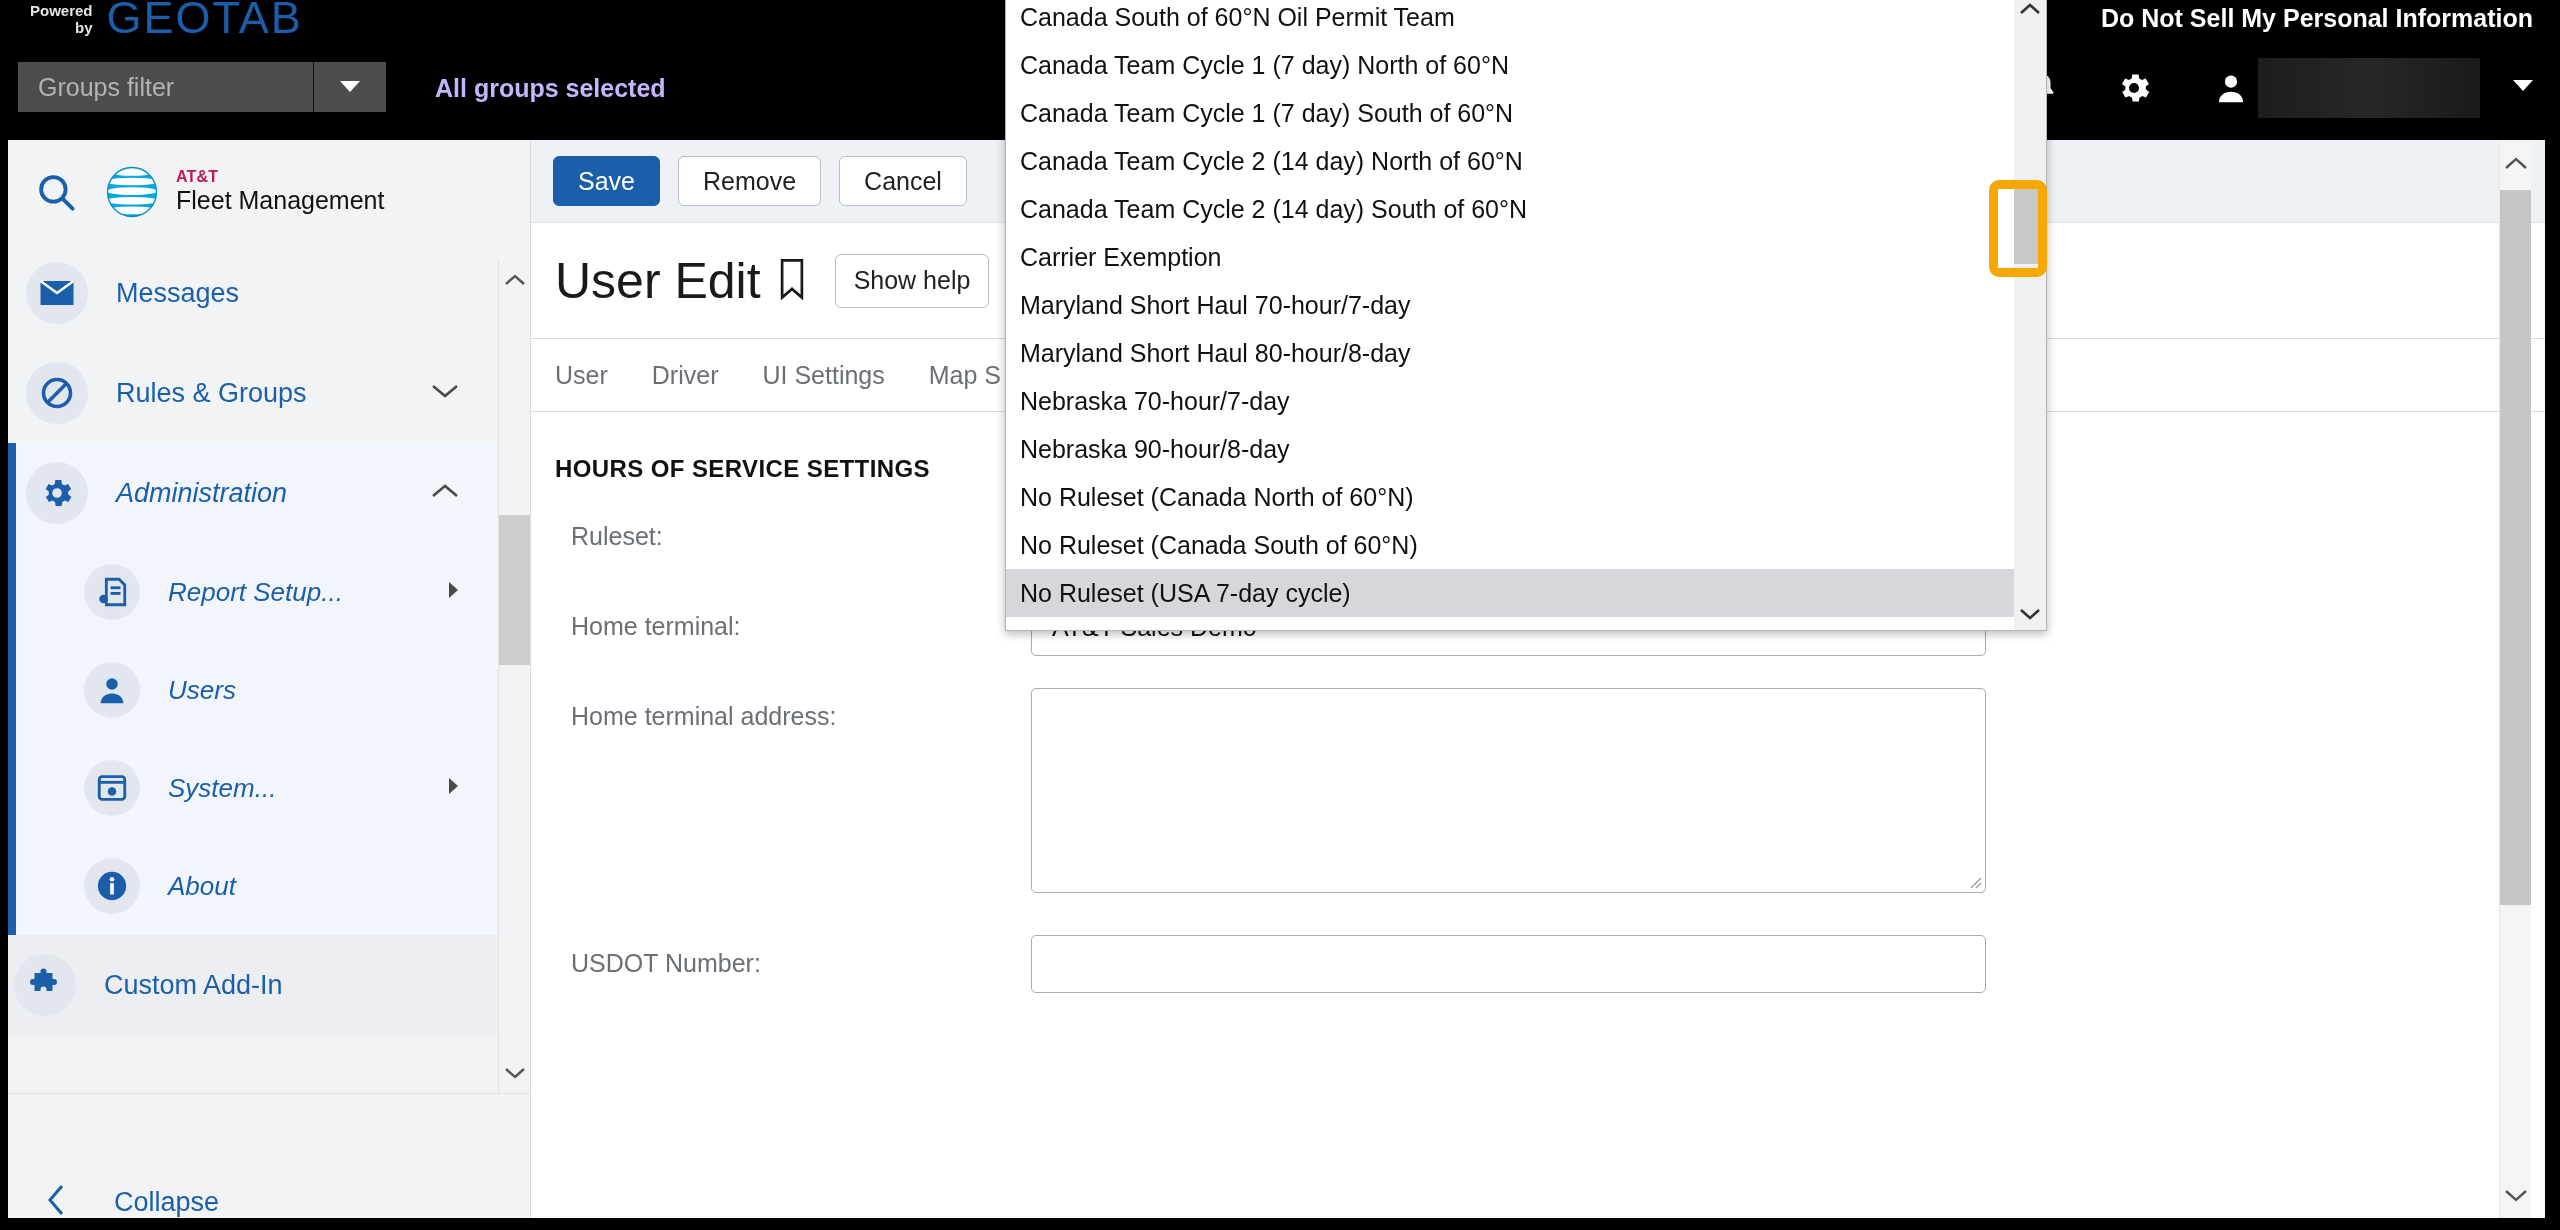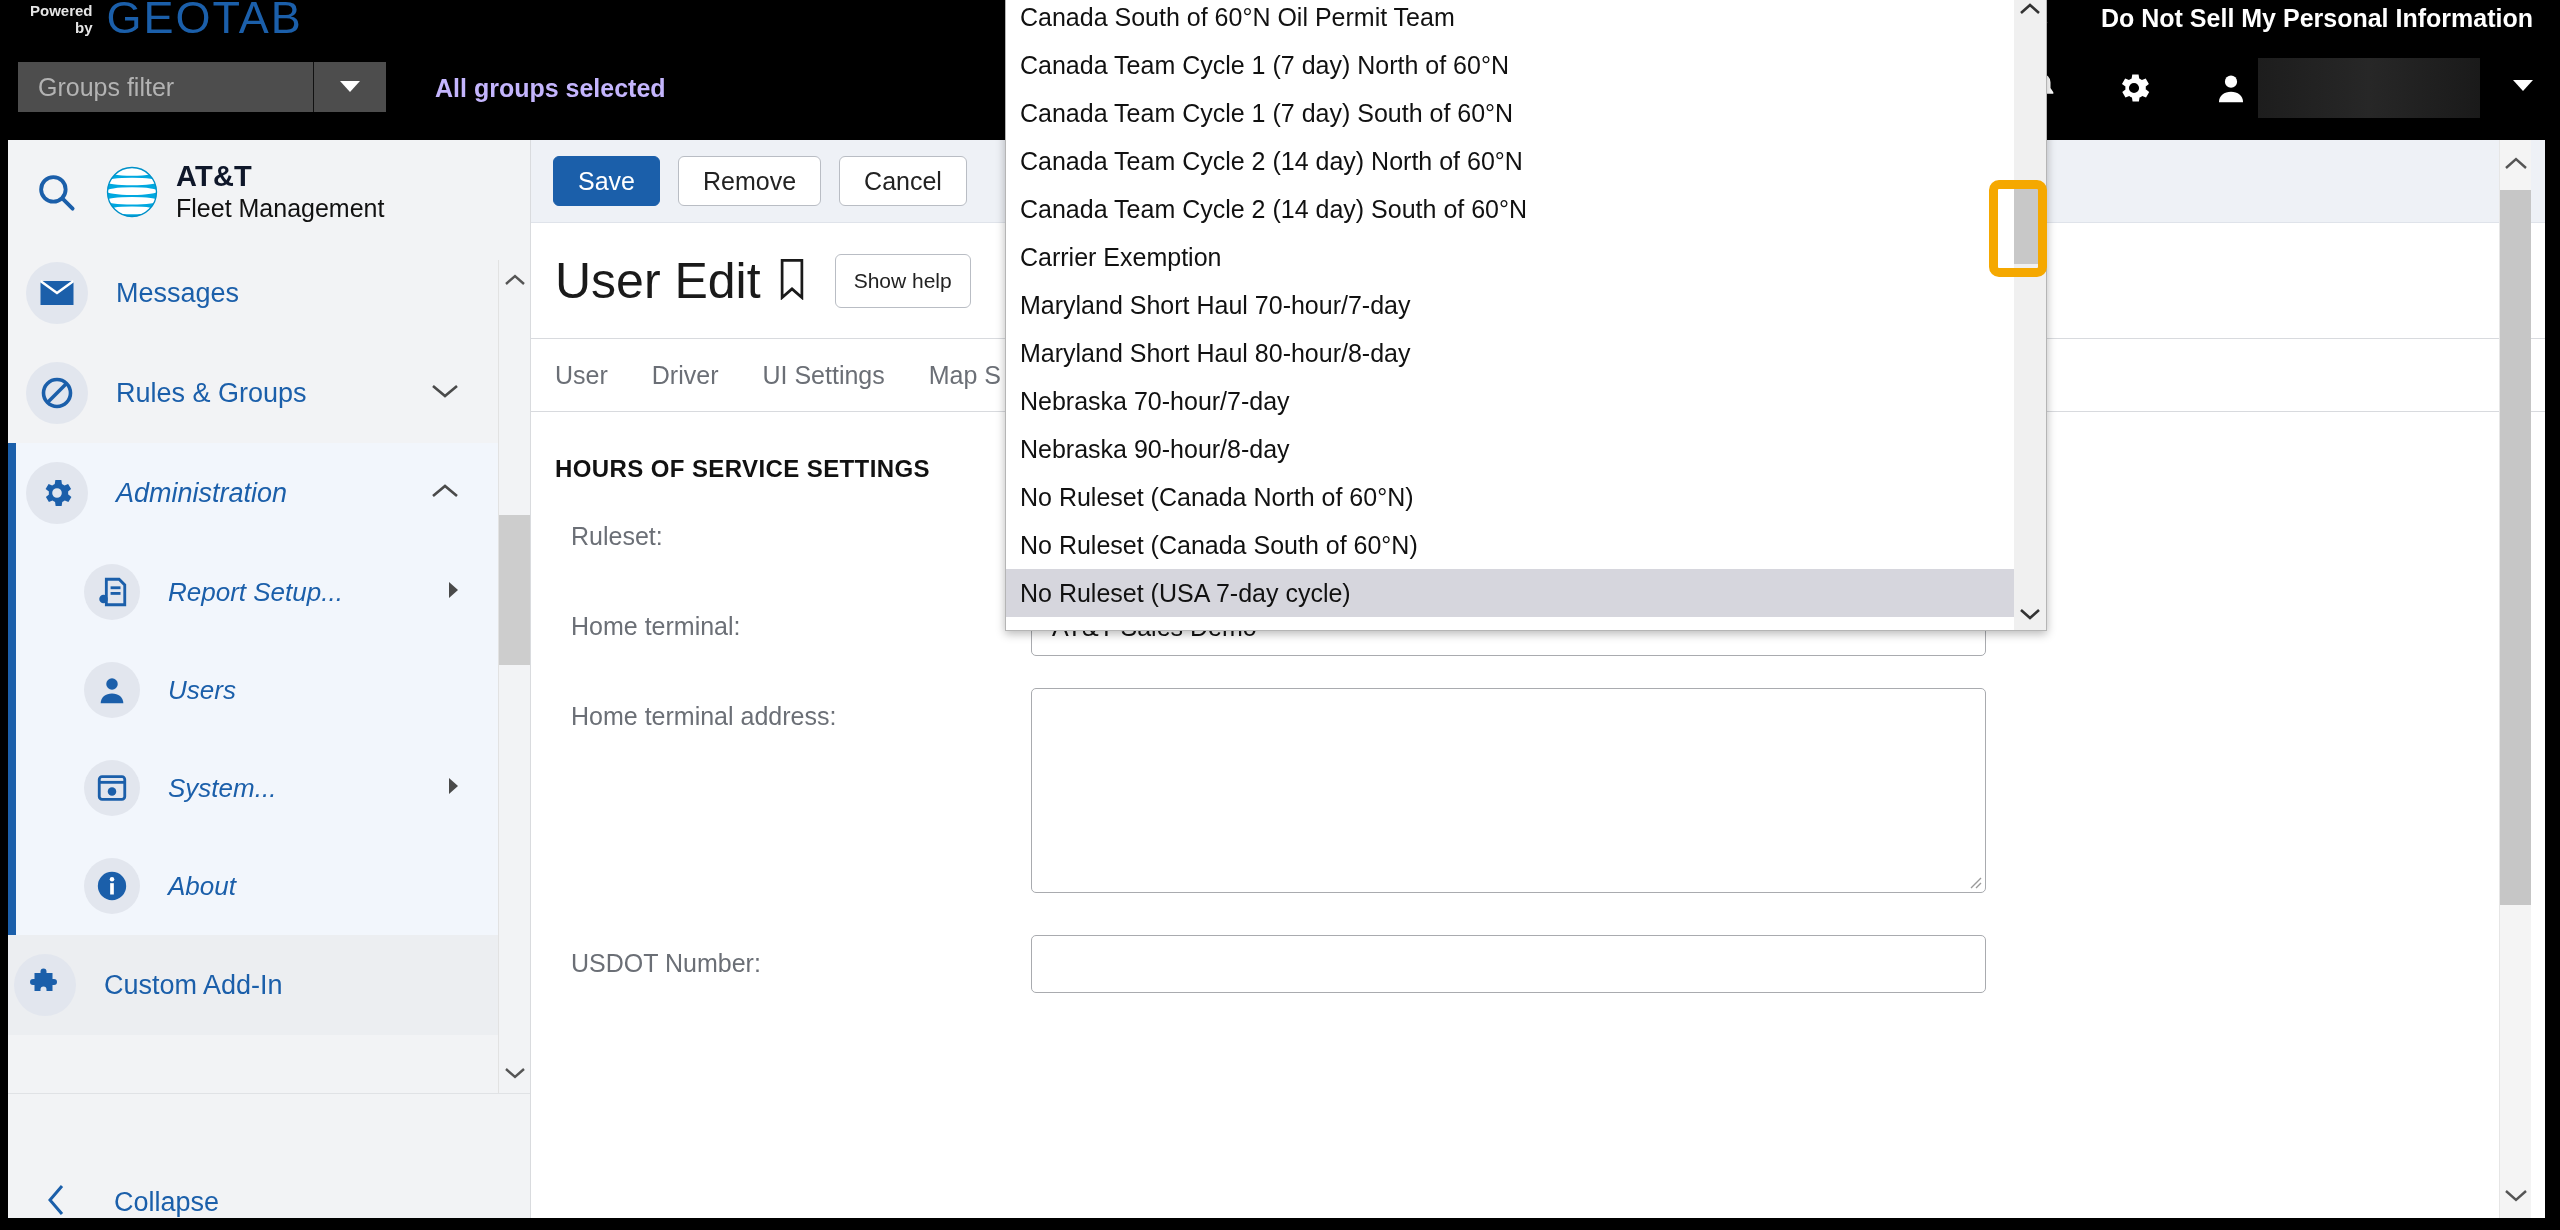--- a/index.html
+++ b/index.html
@@ -43,21 +43,21 @@
           box-shadow:0 2px 10px rgba(0,0,0,.45);}
 
   
   #nav{position:absolute;left:0;top:0;width:522px;height:1078px;background:#f2f3f5;
        border-right:1px solid #d9dbde;overflow:hidden;}
   #nav-top{height:103px;display:flex;align-items:center;background:#f2f3f5;}
   #nav-search{width:96px;display:flex;align-items:center;justify-content:center;}
   #brand{display:flex;align-items:center;gap:16px;}
   #brand-globe{width:56px;height:56px;flex:none;}
   #brand-text{line-height:1.15;}
-  #brand-text .l1{font-size:29px;font-weight:700;color:#0f172a;letter-spacing:.2px;}
+  #brand-text .l1{font-size:16px;font-weight:700;color:#be185d;letter-spacing:.2px;}
   #brand-text .l2{font-size:25px;color:#111;}
 
   #nav-list{position:absolute;top:103px;left:0;width:522px;bottom:125px;overflow:hidden;}
   .nav-item{height:100px;display:flex;align-items:center;padding-left:8px;position:relative;cursor:pointer;}
   .nav-item .ic-wrap{width:62px;height:62px;border-radius:50%;background:#e2e6ee;display:flex;align-items:center;justify-content:center;flex:none;margin-left:10px;}
   .nav-item .lbl{margin-left:28px;font-size:27px;color:#1b5faa;}
   .nav-item .chev{position:absolute;right:70px;color:#4a4a4a;}
   .nav-item.sub{height:98px;padding-left:58px;}
   .nav-item.sub .ic-wrap{width:56px;height:56px;}
   .nav-item.sub .lbl{font-size:26px;}
@@ -78,21 +78,21 @@
   #main{position:absolute;left:523px;top:0;right:0;height:1078px;background:#fff;overflow:hidden;}
   #toolbar{height:82px;background:#eef1f6;display:flex;align-items:center;padding-left:22px;gap:18px;
            border-bottom:1px solid #dfe3ea;}
   .tbtn{height:48px;border-radius:6px;font-size:25px;padding:0 24px;display:flex;align-items:center;cursor:pointer;}
   #save-btn{background:#1b5faa;color:#fff;border:1px solid #1b5faa;}
   .tbtn.sec{background:#fff;color:#222;border:1px solid #b9bdc4;}
 
   #title-row{height:115px;display:flex;align-items:center;padding-left:24px;gap:18px;background:#fff;}
   #page-title{font-size:50px;color:#1a1a1a;font-weight:400;}
   #bookmark-ic{margin-left:-2px;}
-  #show-help{height:52px;border:1px solid #b9bdc4;border-radius:6px;background:#fff;color:#222;font-size:21px;
+  #show-help{height:52px;border:1px solid #b9bdc4;border-radius:6px;background:#fff;color:#222;font-size:25px;
              display:flex;align-items:center;padding:0 18px;cursor:pointer;margin-left:10px;}
 
   #tabs{height:72px;border-top:1px solid #d8dade;border-bottom:1px solid #d8dade;display:flex;align-items:center;
         padding-left:24px;gap:44px;}
   .tab{font-size:25px;color:#6b6f76;cursor:pointer;white-space:nowrap;}
 
   #form{position:absolute;top:271px;left:0;right:0;bottom:0;padding-left:24px;}
   #section-title{font-size:24px;font-weight:700;color:#111;letter-spacing:.4px;padding-top:44px;}
   .frow{display:flex;align-items:flex-start;margin-top:32px;}
   .flabel{width:460px;flex:none;font-size:25px;color:#6b6f76;padding-top:14px;padding-left:16px;}

